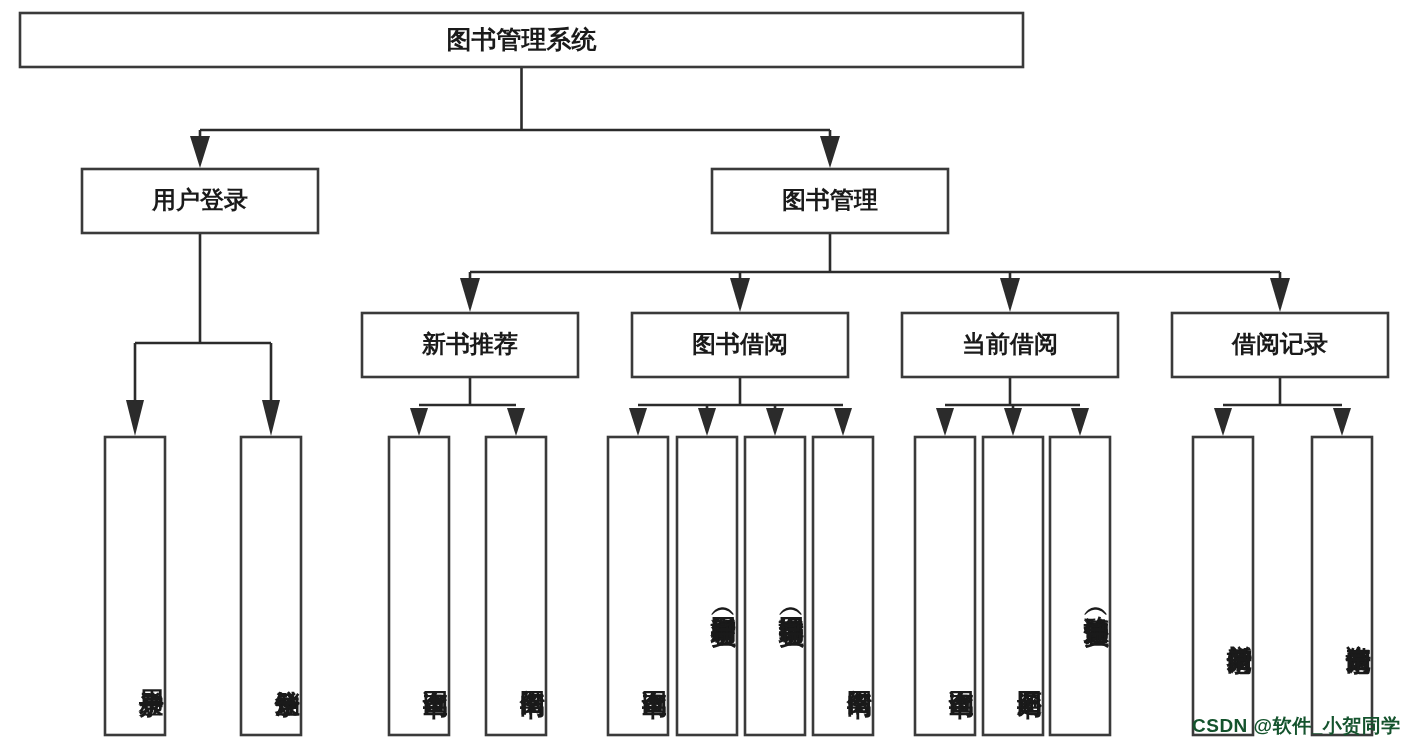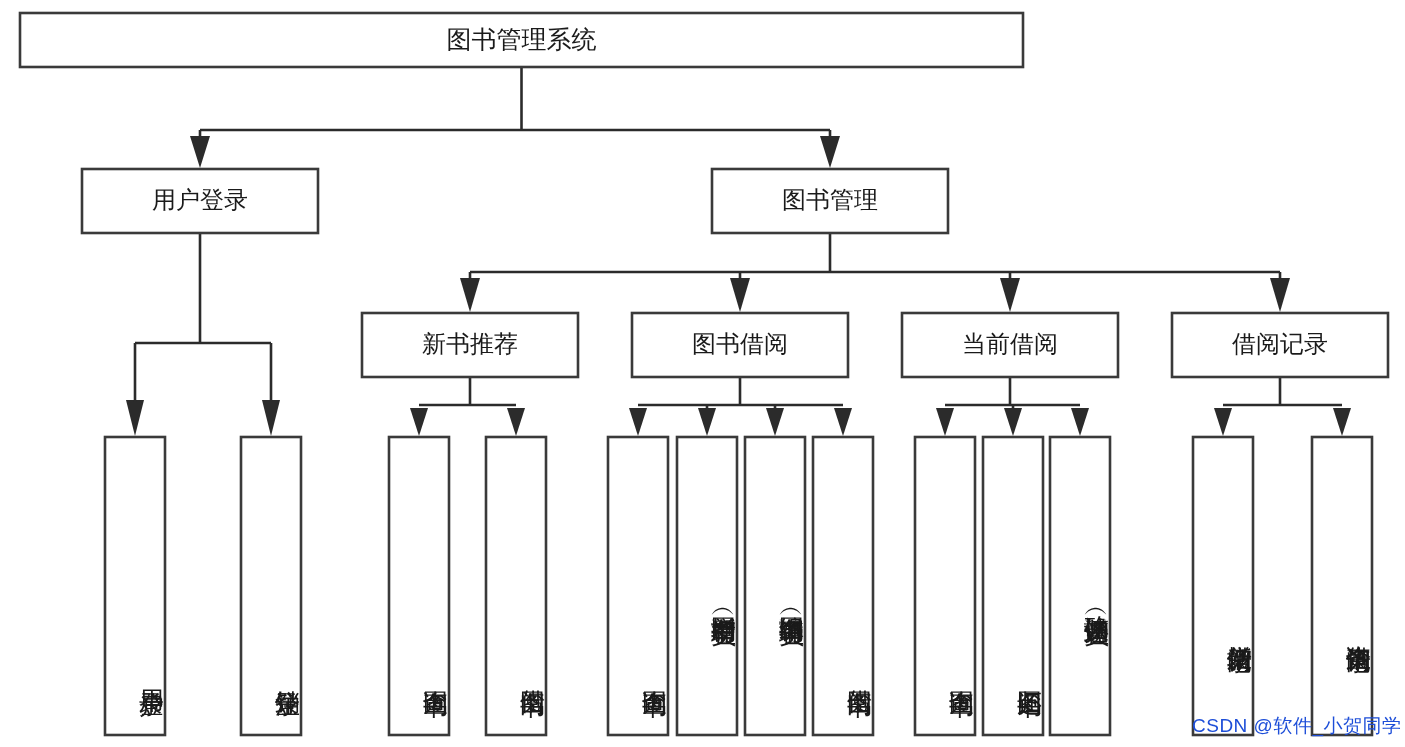--- a/index.html
+++ b/index.html
@@ -11,20 +11,21 @@
     width: 1405px;
     height: 747px;
     font-family: "Liberation Sans", "DejaVu Sans", sans-serif;
     overflow: hidden;
   }
   #diagram-root {
     position: relative;
     width: 1405px;
     height: 747px;
     background: #ffffff;
+    font-weight: bold;
   }
   svg#diagram-svg {
     position: absolute;
     left: 0;
     top: 0;
     width: 1405px;
     height: 747px;
     display: block;
   }
   .node-box {
@@ -69,21 +70,21 @@
     white-space: nowrap;
     pointer-events: none;
     display: flex;
     align-items: flex-start;
     justify-content: center;
   }
   .watermark {
     position: absolute;
     font-family: "Liberation Sans", "DejaVu Sans", sans-serif;
     font-size: 19px;
-    color: #1d4ed8;
+    color: #14532d;
     white-space: nowrap;
     left: 1192px;
     top: 713px;
     letter-spacing: 0.5px;
   }
 </style>
 </head>
 <body>
 
 <div id="diagram-root">

